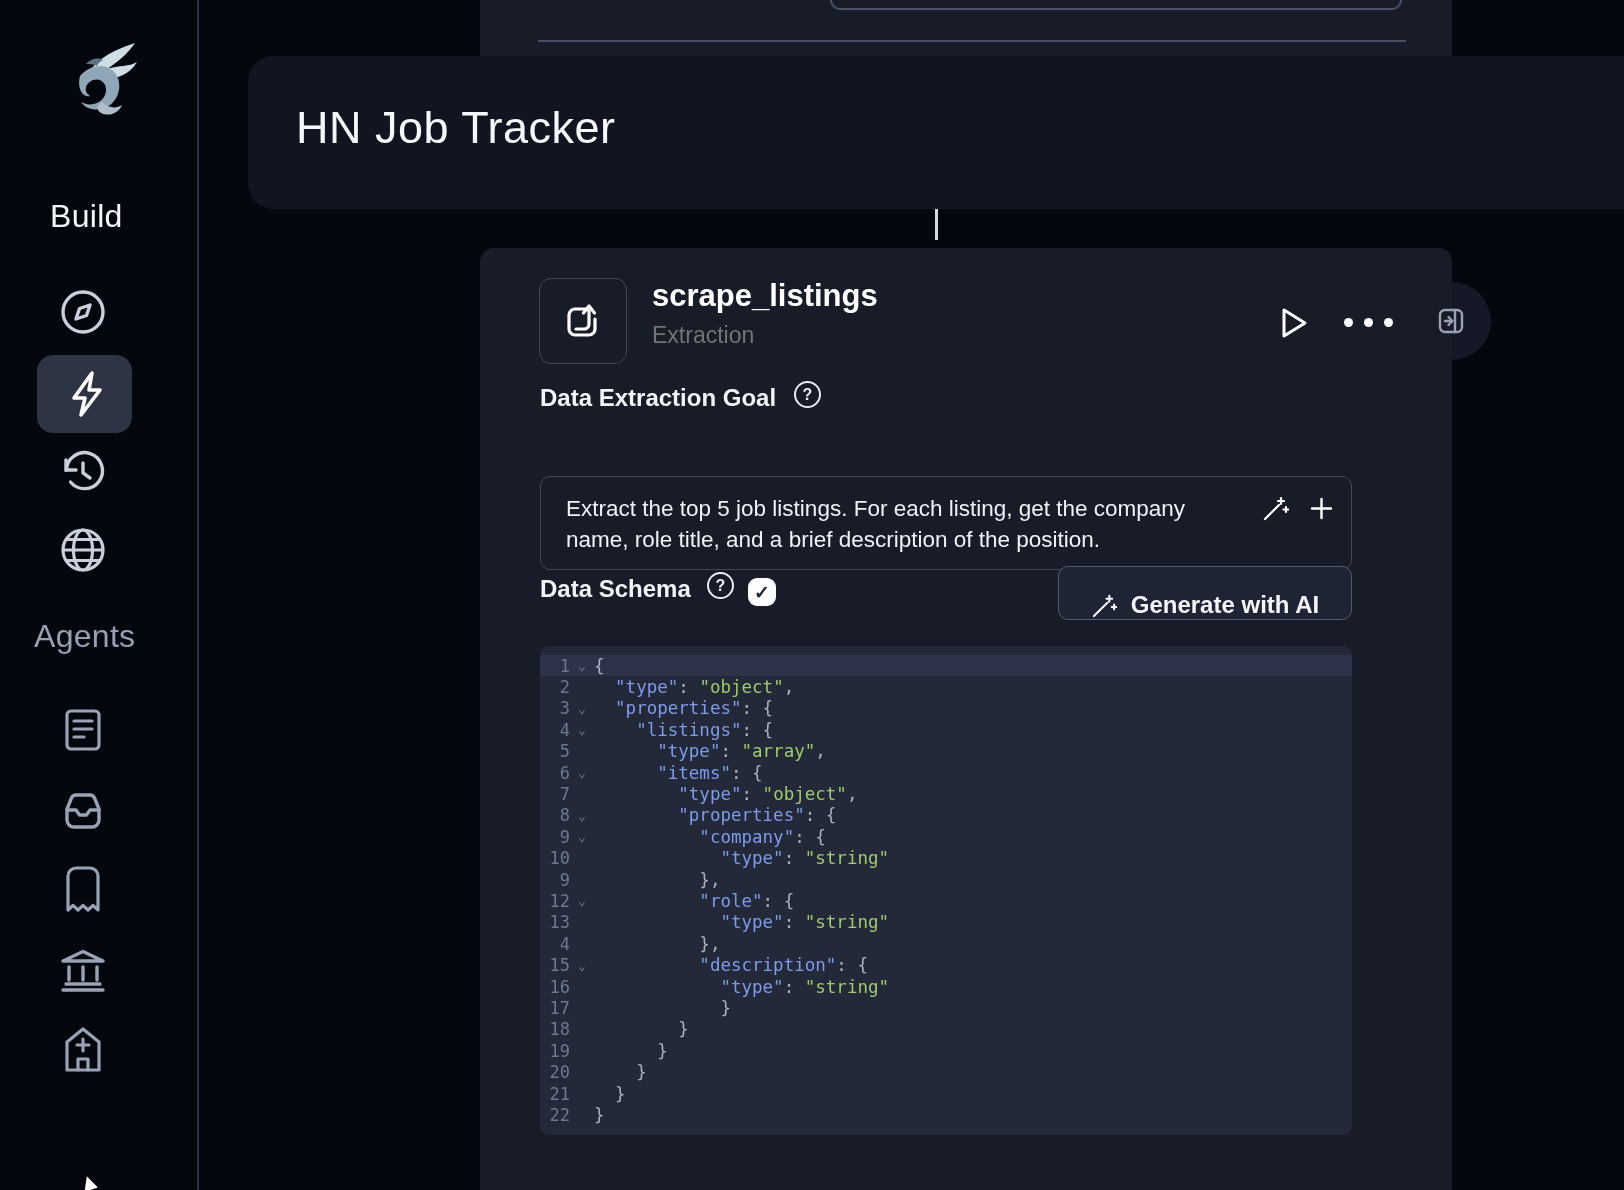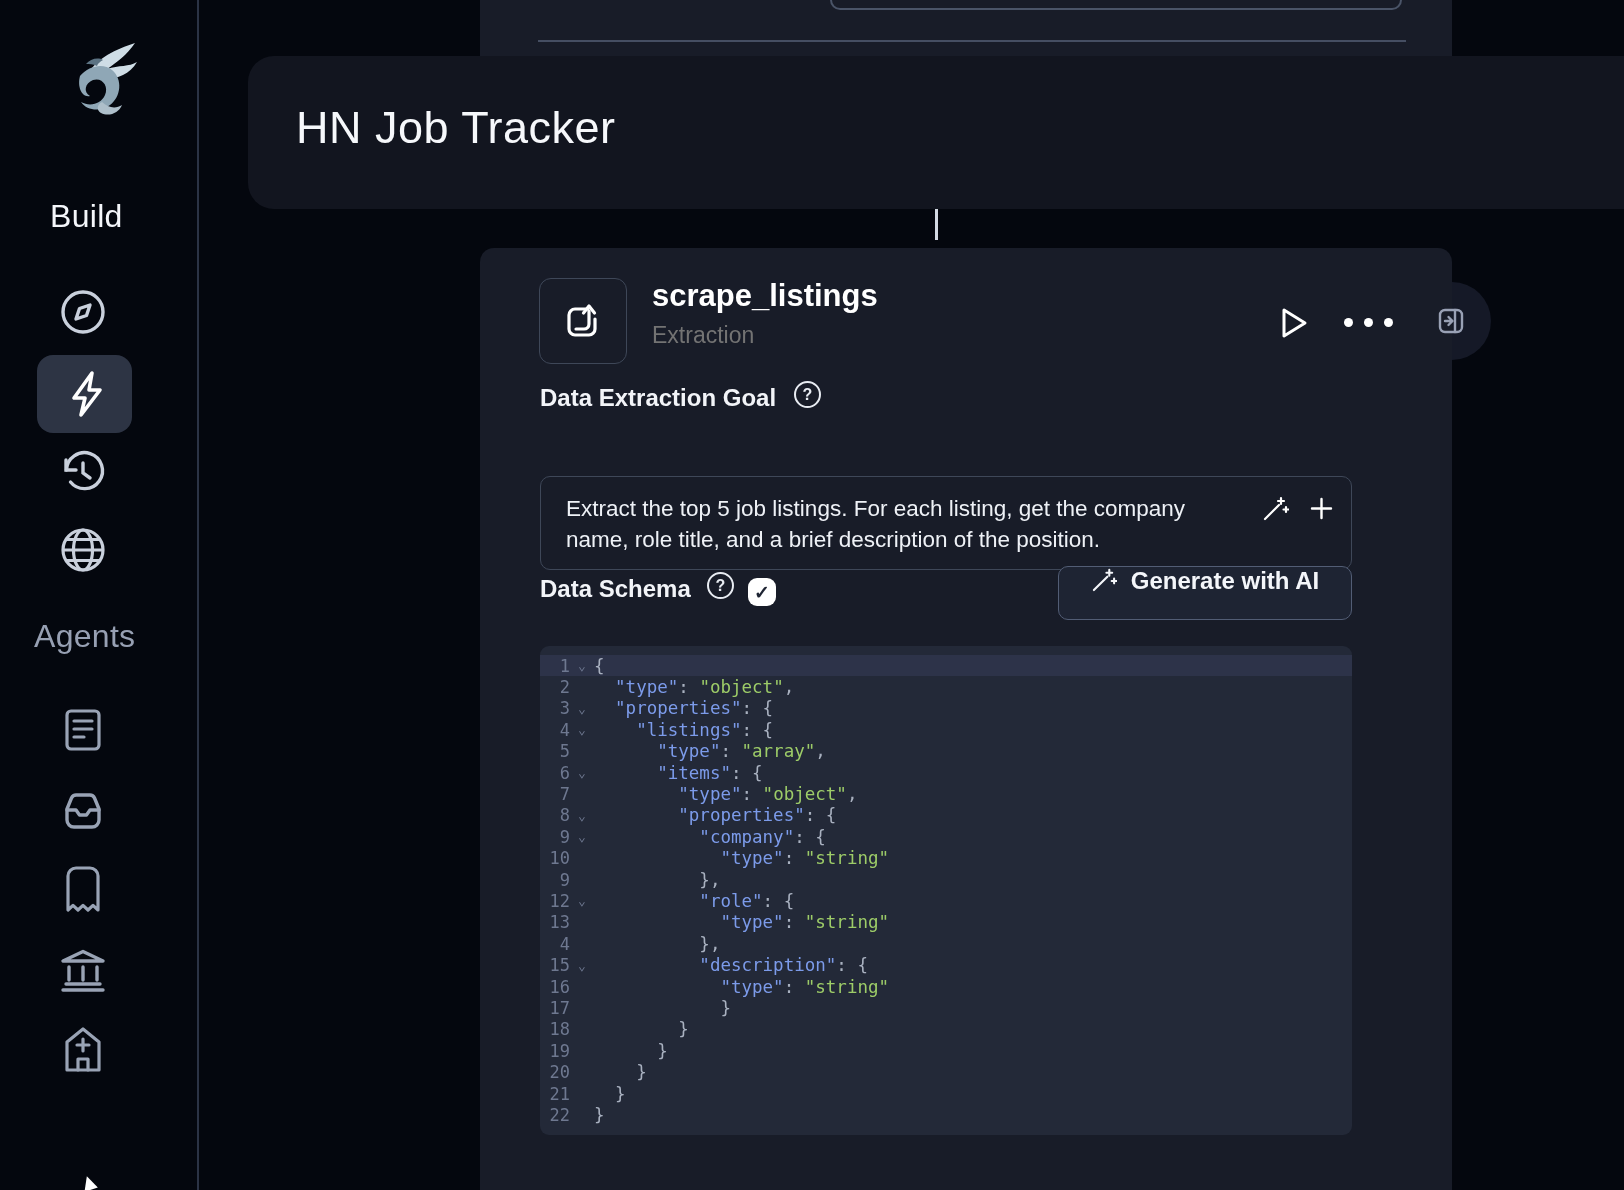--- a/index.html
+++ b/index.html
@@ -64,21 +64,21 @@
   .goal-text{position:absolute;left:25px;top:16px;right:128px;font-size:22.5px;
         line-height:31px;color:#eef1f6;}
   .goal-wand{position:absolute;right:62px;top:18px;width:27px;height:27px;color:#fff;}
   .goal-plus{position:absolute;right:16px;top:18px;width:27px;height:27px;color:#fff;}
 
   .checkbox{position:absolute;left:268px;top:330px;width:28px;height:28px;background:#fff;
         border-radius:9px;display:flex;align-items:center;justify-content:center;
         color:#1e2433;font-size:19px;font-weight:700;}
   .gen-btn{position:absolute;left:578px;top:318px;width:294px;height:54px;
         background:#1e2433;border:1.5px solid #525d75;border-radius:10px;
-        display:flex;align-items:flex-start;justify-content:center;gap:14px;
+        display:flex;align-items:flex-end;justify-content:center;gap:14px;
         font-size:24px;font-weight:600;color:#f4f6fa;}
   .gen-btn svg{width:26px;height:26px;}
 
   
   .editor{position:absolute;left:60px;top:398px;width:812px;height:489px;
         background:#232938;border-radius:9px;padding:9px 0;overflow:hidden;
         font-family:"DejaVu Sans Mono",monospace;font-size:17.5px;}
   .cl{display:flex;align-items:center;height:21.4px;white-space:pre;}
   .cl.act{background:#2d3349;}
   .ln{width:30px;padding-left:6px;text-align:right;color:#6e7890;flex:none;font-size:17px;}

